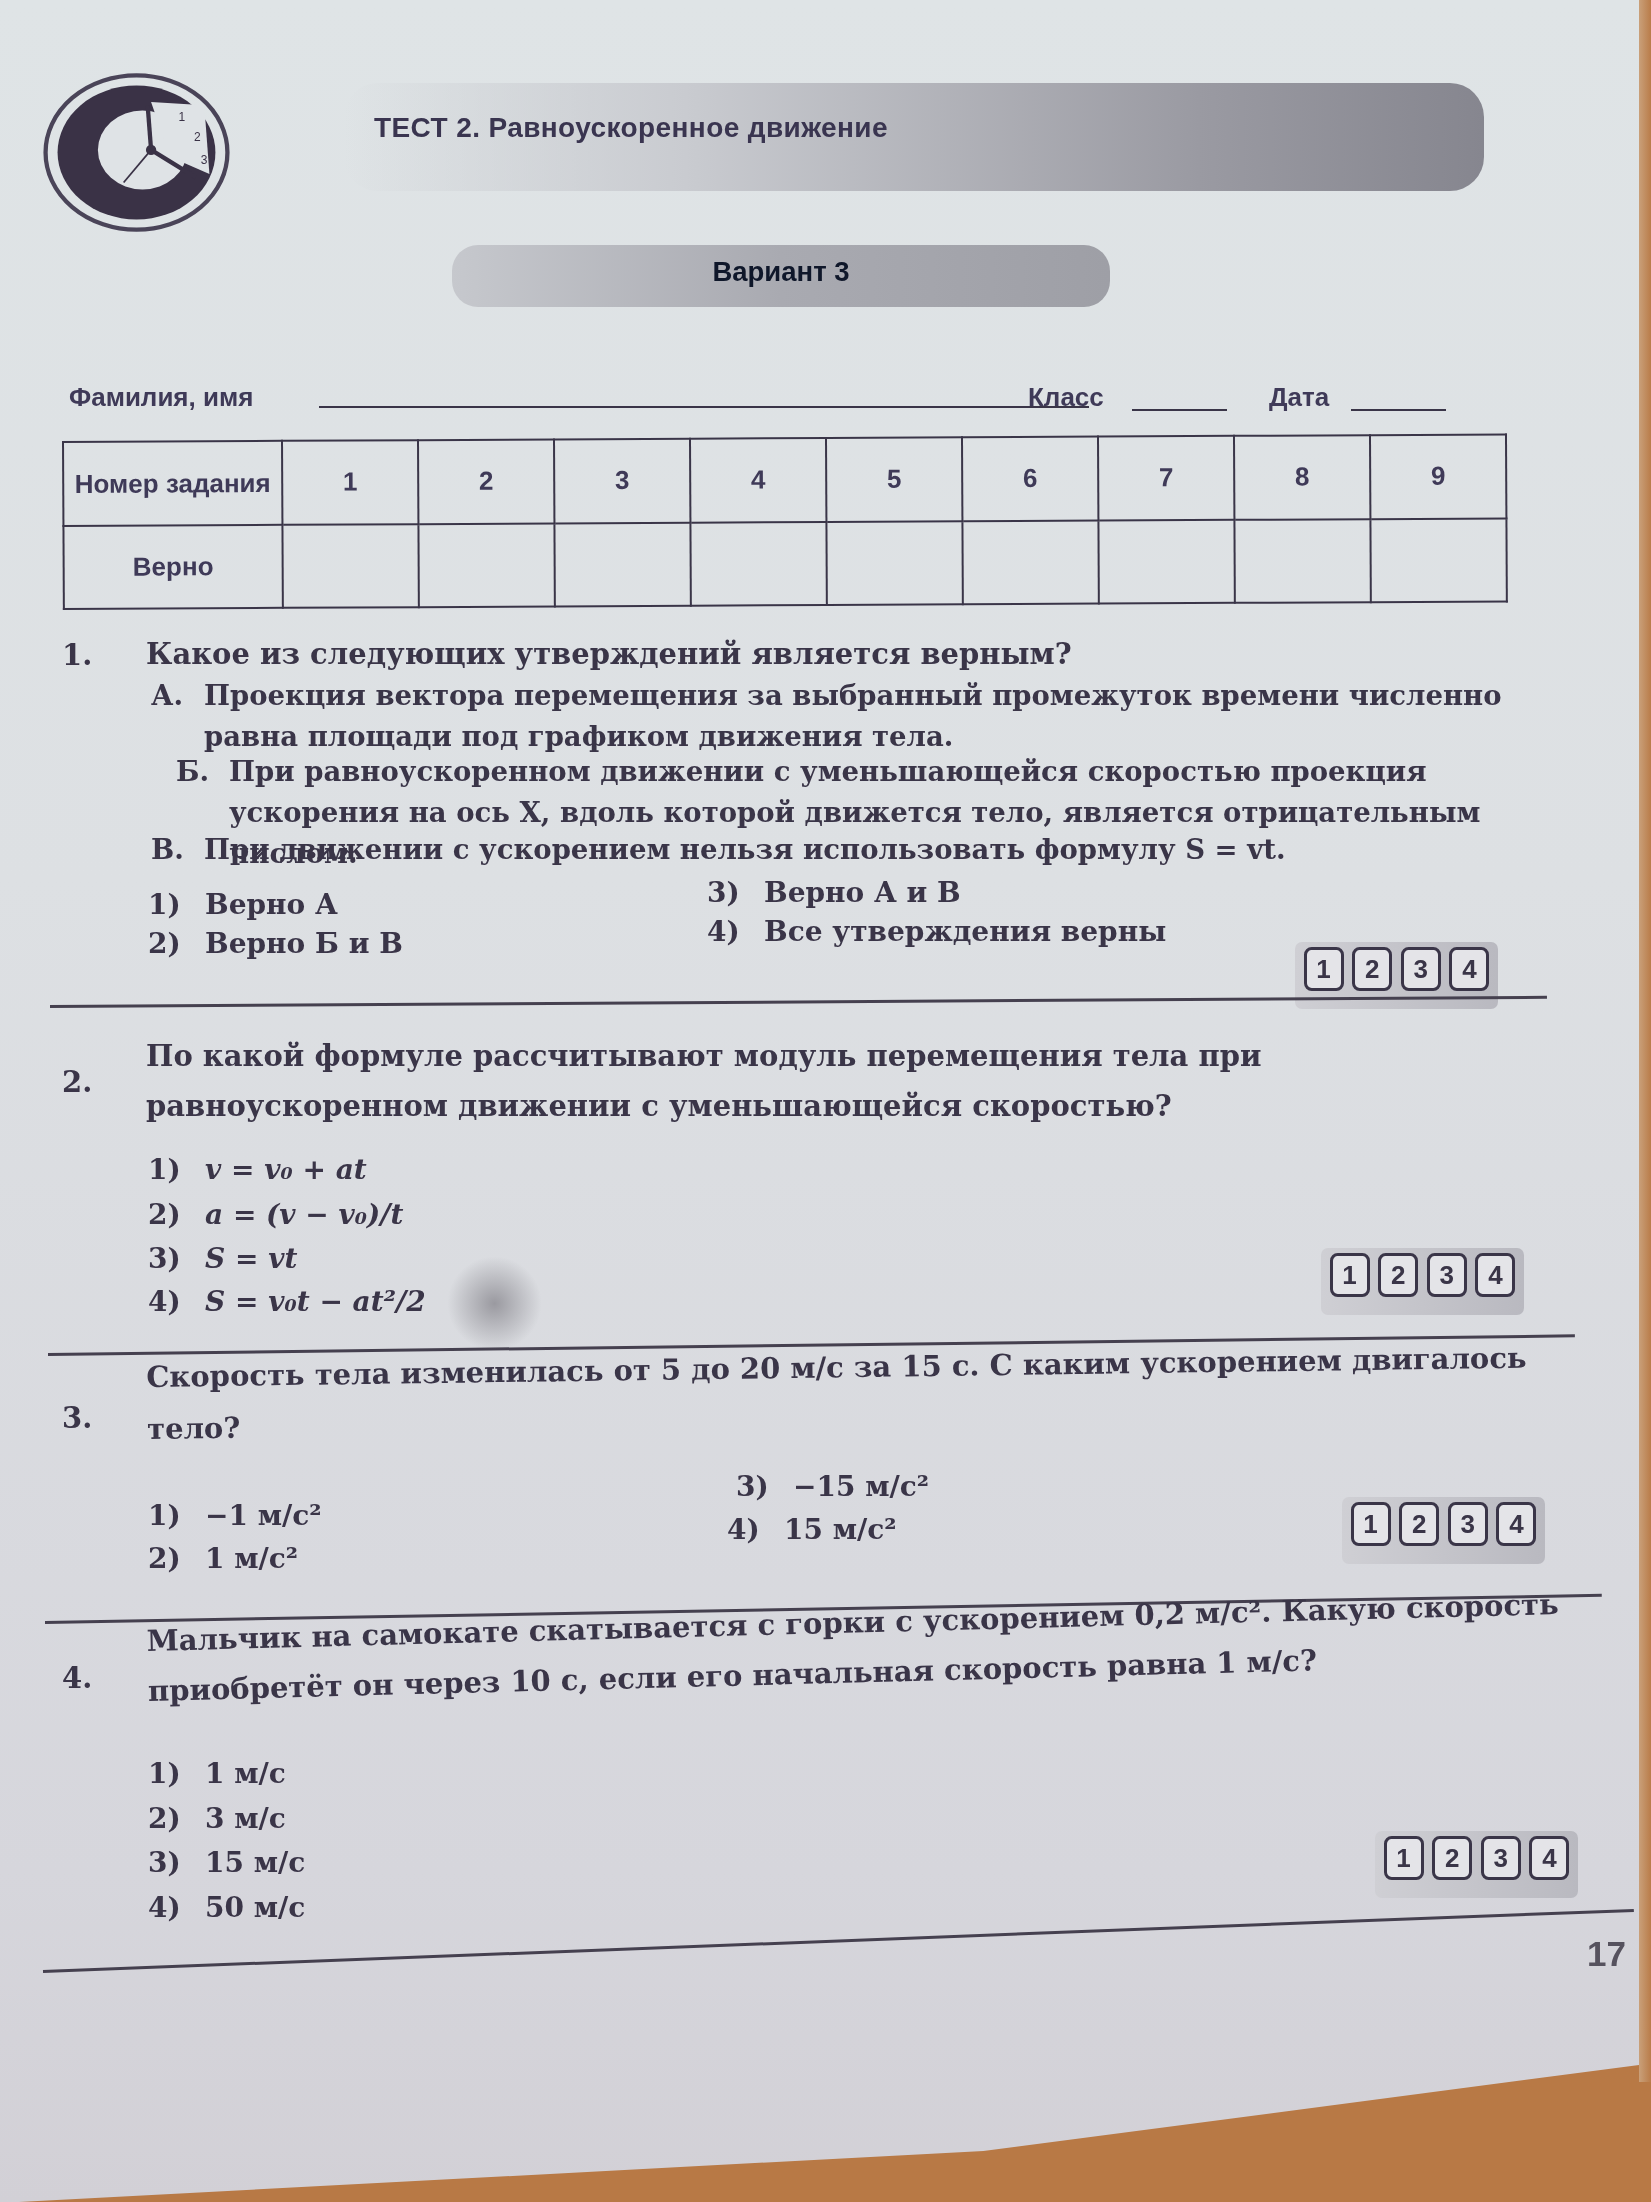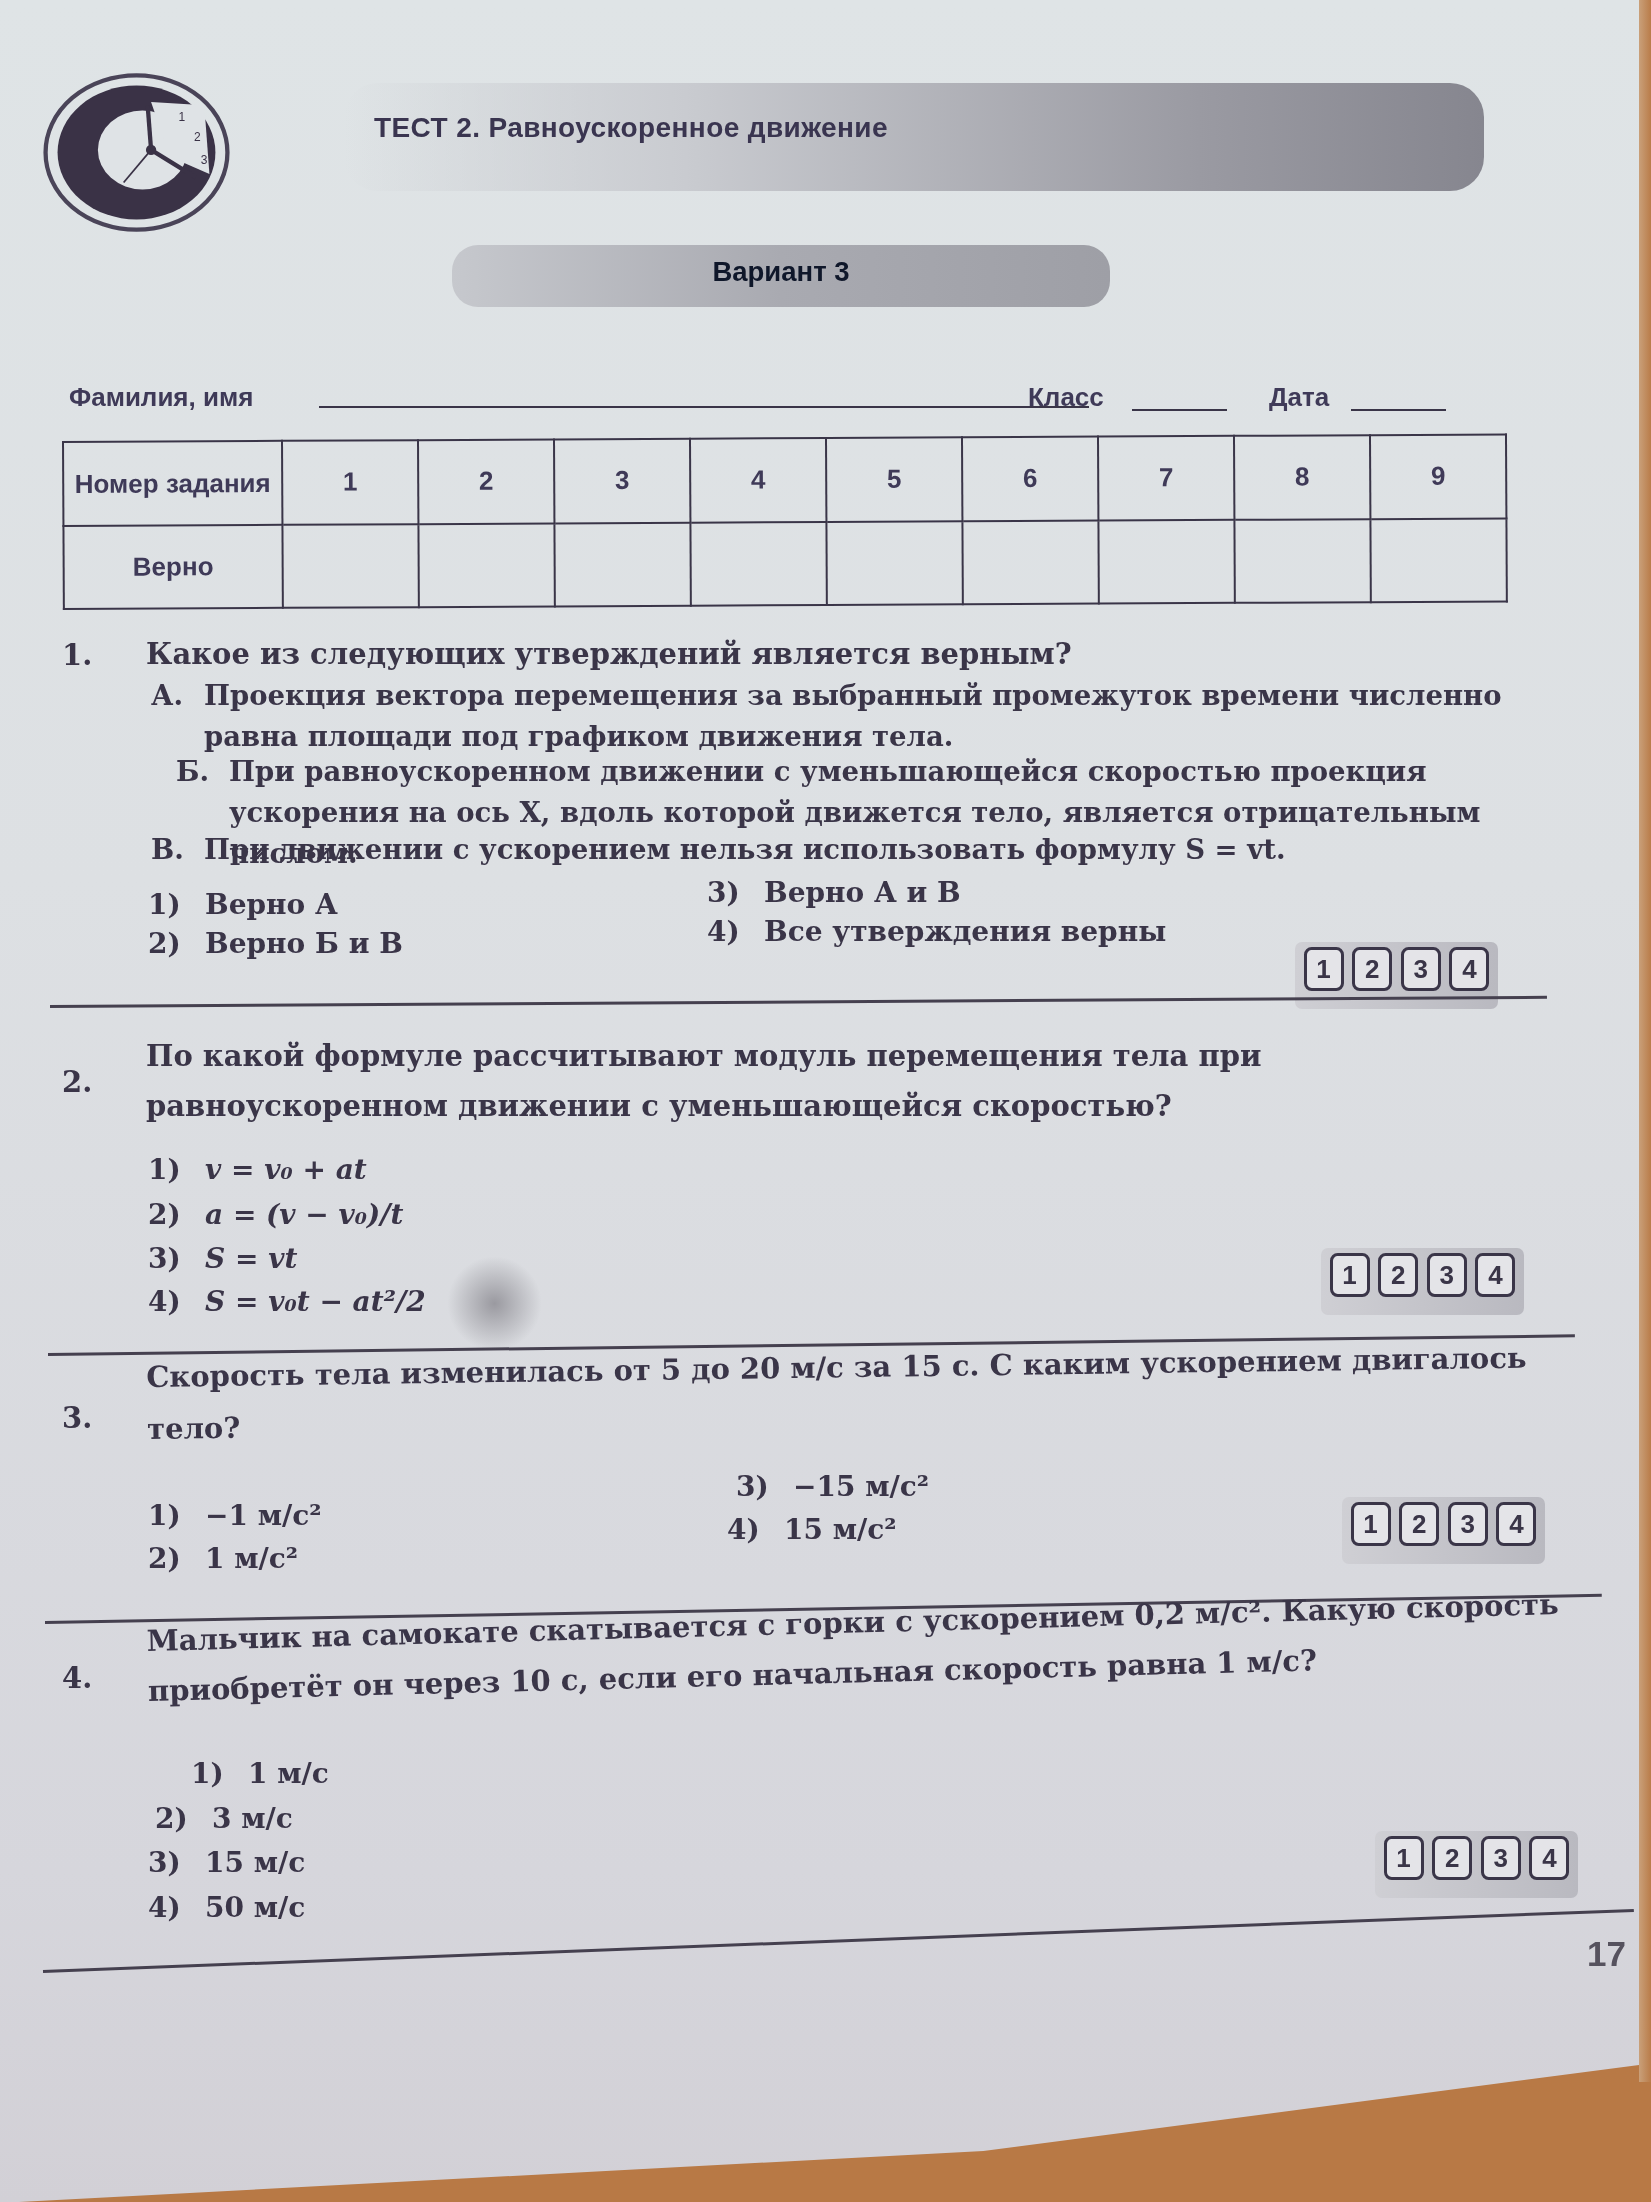--- a/index.html
+++ b/index.html
@@ -196,22 +196,22 @@
     <div class="abox">2</div>
     <div class="abox">3</div>
     <div class="abox">4</div>
   </div>
   <div class="rule" style="left:45px; top:1621px; width:1557px; transform:rotate(-1deg);"></div>
 </div>
 
 <div>
   <div class="qnum" style="top:1661px;">4.</div>
   <div class="qtext" style="top:1616px; line-height:50px; transform:rotate(-1.5deg); transform-origin:left top;">Мальчик на самокате скатывается с горки с ускорением 0,2 м/с². Какую скорость приобретёт он через 10 с, если его начальная скорость равна 1 м/с?</div>
-  <div class="opt" style="left:148px; top:1757px;margin-left:43px;"><span class="n">1)</span><span>1 м/с</span></div>
-  <div class="opt" style="left:148px; top:1802px;margin-left:7px;"><span class="n">2)</span><span>3 м/с</span></div>
+  <div class="opt" style="left:148px; top:1757px;"><span class="n">1)</span><span>1 м/с</span></div>
+  <div class="opt" style="left:148px; top:1802px;"><span class="n">2)</span><span>3 м/с</span></div>
   <div class="opt" style="left:148px; top:1846px;"><span class="n">3)</span><span>15 м/с</span></div>
   <div class="opt" style="left:148px; top:1891px;"><span class="n">4)</span><span>50 м/с</span></div>
   <div class="answer-boxes" style="left:1375px; top:1831px;">
     <div class="abox">1</div>
     <div class="abox">2</div>
     <div class="abox">3</div>
     <div class="abox">4</div>
   </div>
   <div class="rule" style="left:43px; top:1970px; width:1592px; transform:rotate(-2.2deg);"></div>
 </div>

